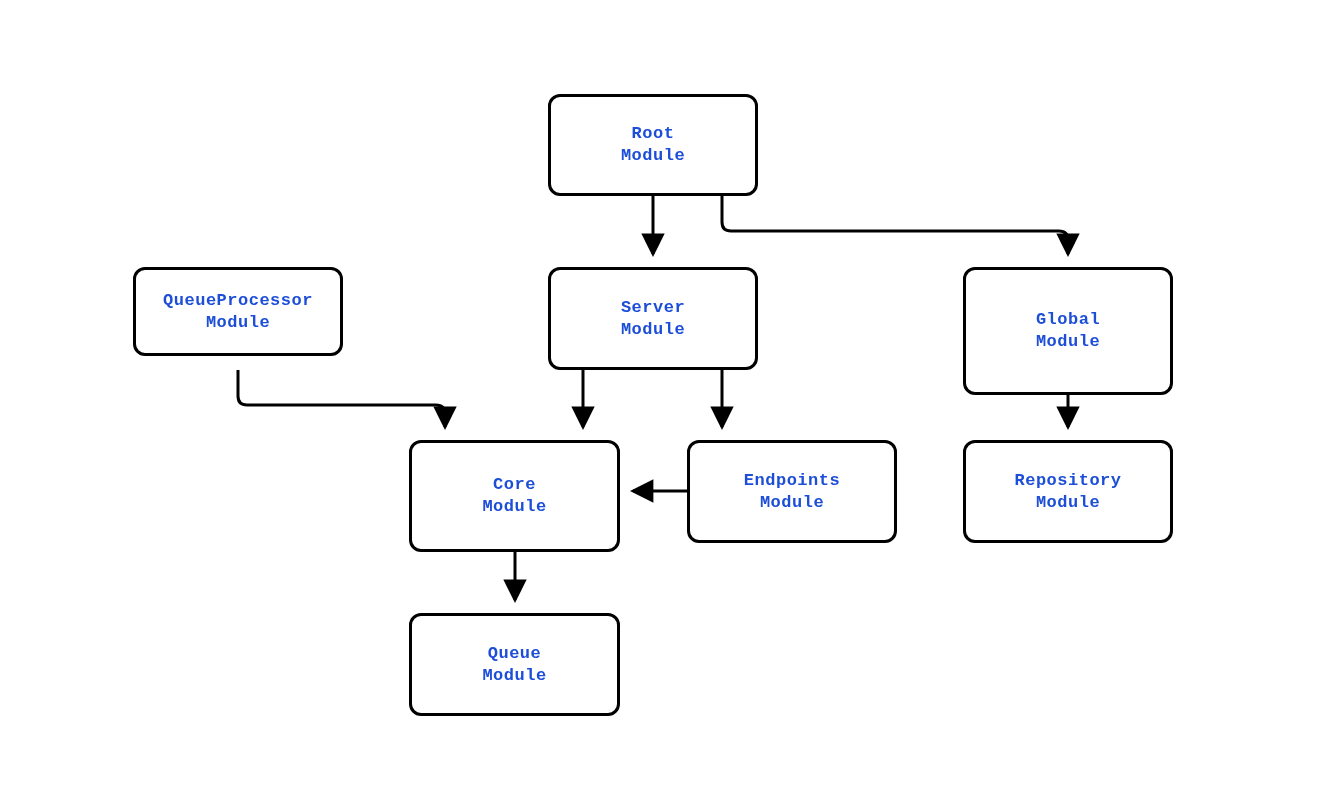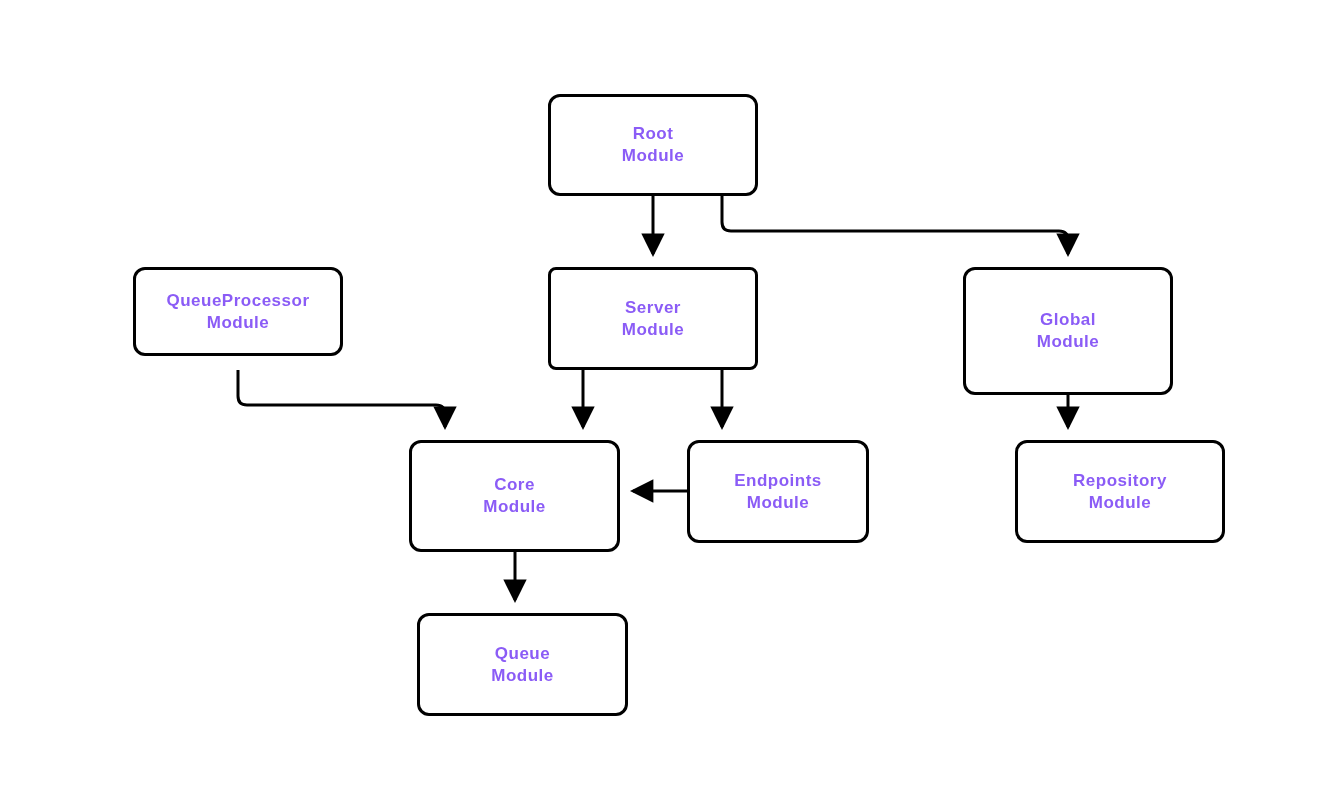--- a/index.html
+++ b/index.html
@@ -32,25 +32,25 @@
     background: #ffffff;
     border: 3px solid #000000;
     border-radius: 12px;
     display: flex;
     flex-direction: column;
     align-items: center;
     justify-content: center;
     z-index: 2;
   }
   .node-line {
-    font-family: Liberation Sans, sans-serif;
+    font-family: Liberation Mono, monospace;
     font-size: 17px;
     font-weight: bold;
     line-height: 22px;
-    color: #8b5cf6;
+    color: #1d4ed8;
     letter-spacing: 0.5px;
     white-space: pre;
     text-align: right;
   }
 </style>
 </head>
 <body>
 
 <div id="diagram-canvas">
 
@@ -81,43 +81,43 @@
   <div class="node" style="left:548px; top:94px; width:210px; height:102px;">
     <span class="node-line">Root</span>
     <span class="node-line">Module</span>
   </div>
 
   <div class="node" style="left:133px; top:267px; width:210px; height:89px;">
     <span class="node-line">QueueProcessor</span>
     <span class="node-line">Module</span>
   </div>
 
-  <div class="node" style="left:548px; top:267px; width:210px; height:103px;border-radius:8px;">
+  <div class="node" style="left:548px; top:267px; width:210px; height:103px;">
     <span class="node-line">Server</span>
     <span class="node-line">Module</span>
   </div>
 
   <div class="node" style="left:963px; top:267px; width:210px; height:128px;">
     <span class="node-line">Global</span>
     <span class="node-line">Module</span>
   </div>
 
   <div class="node" style="left:409px; top:440px; width:211px; height:112px;">
     <span class="node-line">Core</span>
     <span class="node-line">Module</span>
   </div>
 
-  <div class="node" style="left:687px; top:440px; width:182px; height:103px;">
+  <div class="node" style="left:687px; top:440px; width:210px; height:103px;">
     <span class="node-line">Endpoints</span>
     <span class="node-line">Module</span>
   </div>
 
-  <div class="node" style="left:1015px; top:440px; width:210px; height:103px;">
+  <div class="node" style="left:963px; top:440px; width:210px; height:103px;">
     <span class="node-line">Repository</span>
     <span class="node-line">Module</span>
   </div>
 
-  <div class="node" style="left:409px; top:613px; width:211px; height:103px;margin-left:8px;">
+  <div class="node" style="left:409px; top:613px; width:211px; height:103px;">
     <span class="node-line">Queue</span>
     <span class="node-line">Module</span>
   </div>
 
 </div>
 
 </body></html>

